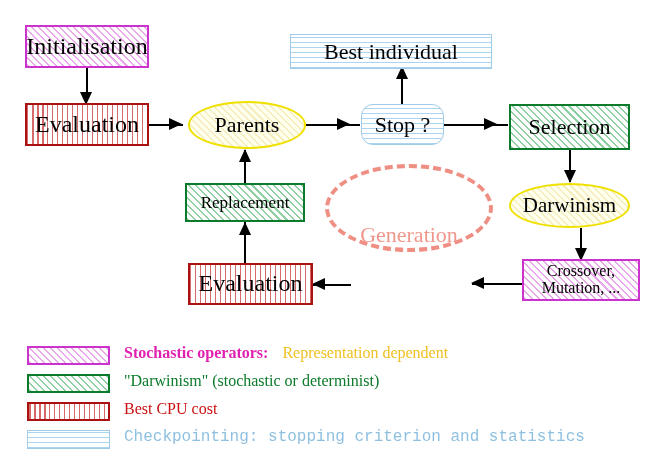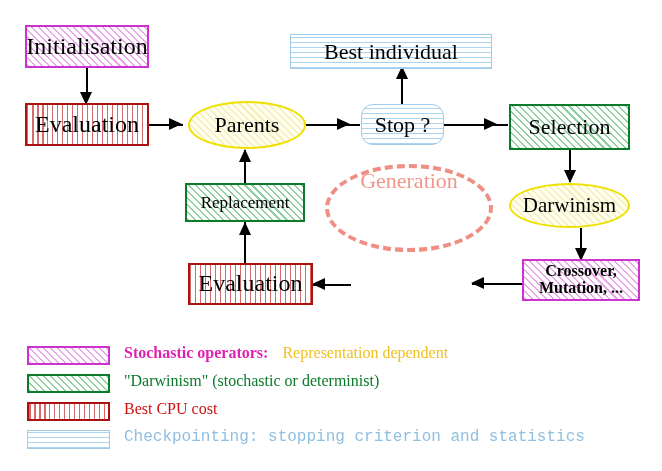--- a/index.html
+++ b/index.html
@@ -84,21 +84,21 @@
   .rounded { border-radius: 12px; }
 
   
   .generation-ellipse {
     position: absolute;
     box-sizing: border-box;
     border: 4px dashed #ef8f84;
     border-radius: 50%;
     background: transparent;
     display: flex;
-    align-items: flex-start;
+    align-items: flex-end;
     justify-content: center;
     color: #f0978c;
     z-index: 1;
   }
 
   
   .arrow-line {
     position: absolute;
     background: #000000;
     z-index: 2;
@@ -161,21 +161,21 @@
   </div>
 
   <div class="node fill-green" style="left:509px; top:104px; width:121px; height:46px; font-size:22px;">
     <span>Selection</span>
   </div>
 
   <div class="node fill-yellow ellipse" style="left:509px; top:183px; width:121px; height:45px; font-size:21px;">
     <span>Darwinism</span>
   </div>
 
-  <div class="node fill-magenta" style="left:522px; top:259px; width:118px; height:42px; font-size:16px;font-weight:bold;">
+  <div class="node fill-magenta" style="left:522px; top:259px; width:118px; height:42px; font-size:16px;">
     <span>Crossover,
 Mutation, ...</span>
   </div>
 
 
   <div class="node fill-red" style="left:188px; top:263px; width:125px; height:42px; font-size:24px;">
     <span>Evaluation</span>
   </div>
 
   <div class="node fill-green" style="left:185px; top:183px; width:120px; height:39px; font-size:17px;">

